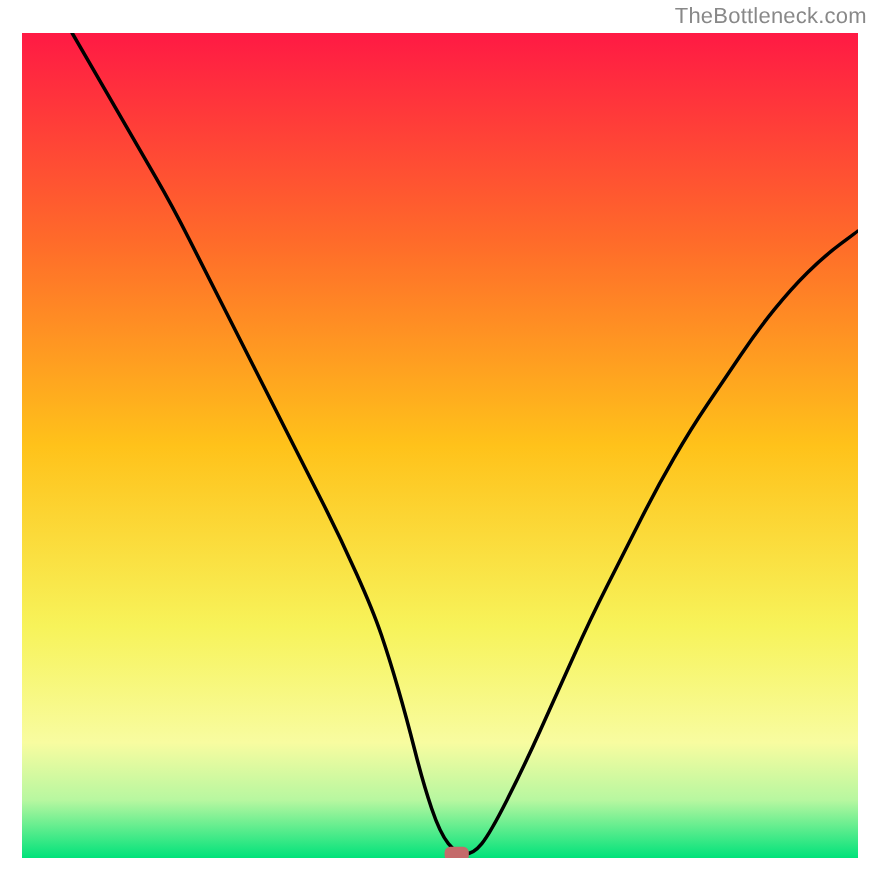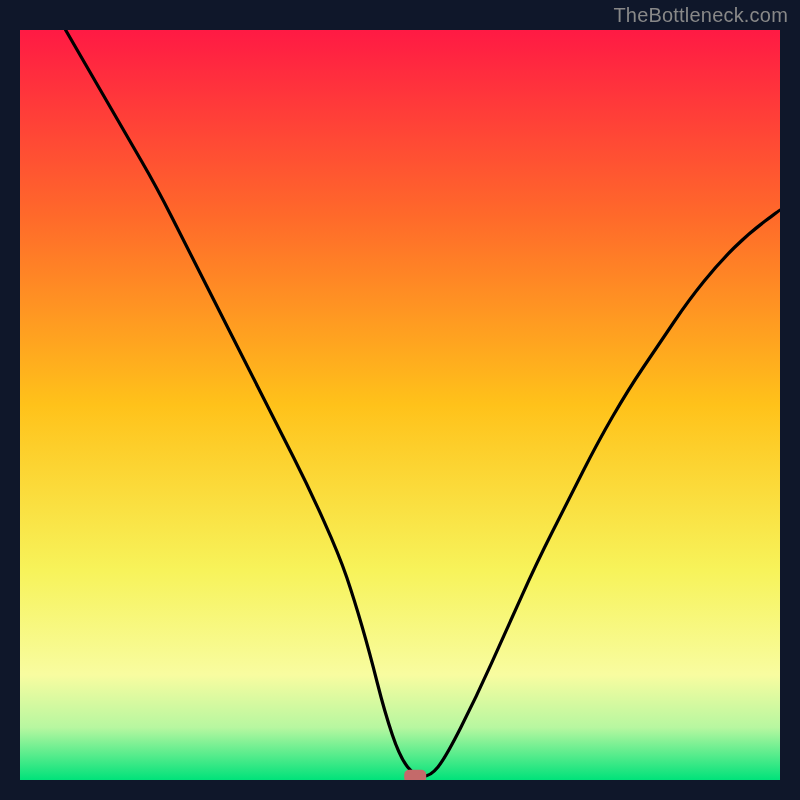--- a/index.html
+++ b/index.html
@@ -8,21 +8,21 @@
     width: 800px;
     height: 800px;
     overflow: hidden;
     background: #000;
     font-family: Arial, Helvetica, sans-serif;
   }
   .stage {
     position: relative;
     width: 800px;
     height: 800px;
-    background: #0f172a;
+    background: #ffffff;
   }
   .watermark {
     position: absolute;
     top: 4px;
     right: 12px;
     color: #888;
     font-size: 20px;
     font-weight: 500;
     letter-spacing: 0.2px;
     z-index: 5;

